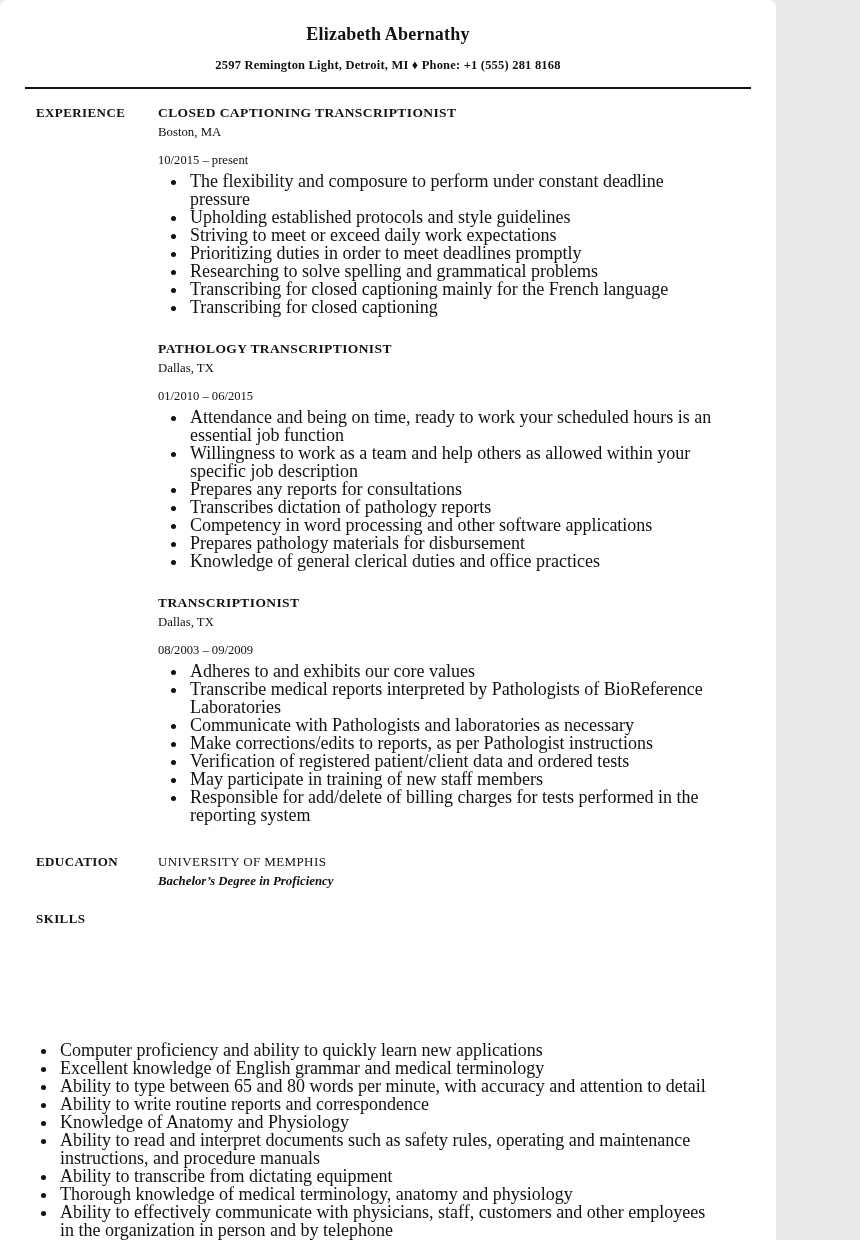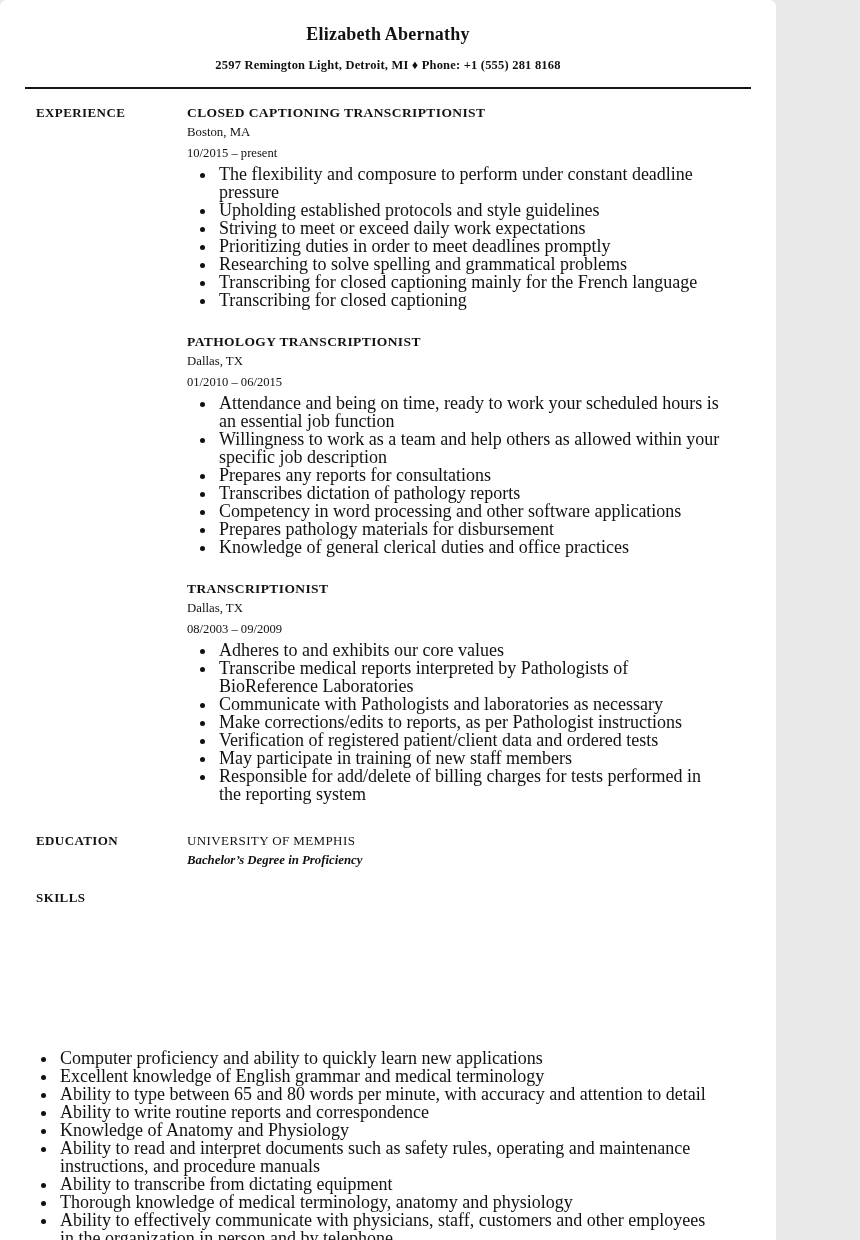--- a/index.html
+++ b/index.html
@@ -32,21 +32,20 @@
   }
   .rule {
     border: none;
     border-top: 2.6px solid #151515;
     margin: 14px -3px 0 -3px;
   }
   
   .section {
     display: flex;
     align-items: flex-start;
-    gap: 29px;
   }
   .section-label {
     width: 130px;
     flex: 0 0 130px;
     font-size: 13px;
     font-weight: bold;
     letter-spacing: 0.4px;
     padding-left: 8px;
   }
   .section-content { flex: 1 1 auto; padding-right: 28px; }
@@ -61,21 +60,21 @@
     font-weight: bold;
     letter-spacing: 0.4px;
   }
   .job-location {
     font-size: 12.8px;
     font-weight: normal;
     margin-top: 4px;
   }
   .job-dates {
     font-size: 12.6px;
-    margin-top: 6px;
+    margin-top: 13px;
   }
   ul.bullets {
     margin-top: 4px;
     padding-left: 30px;
     list-style: disc outside;
   }
   ul.bullets li {
     font-size: 18px;
     line-height: 18px;
     padding-left: 2px;

